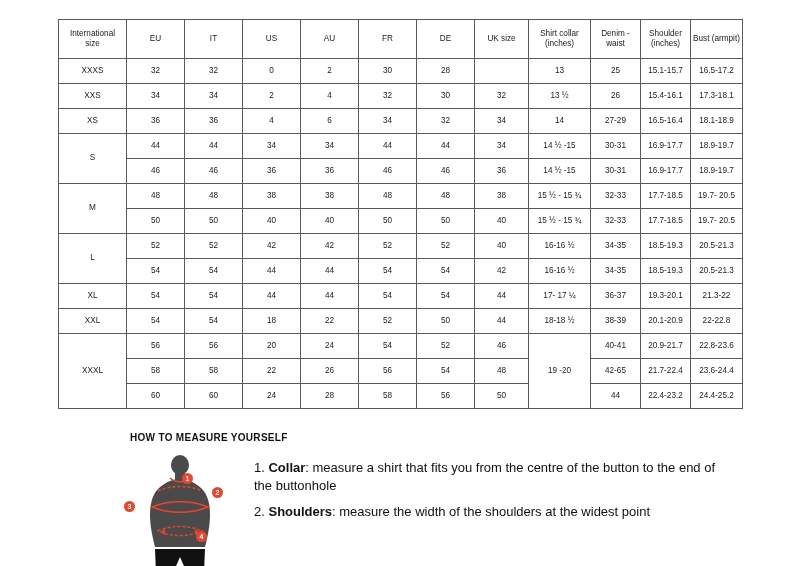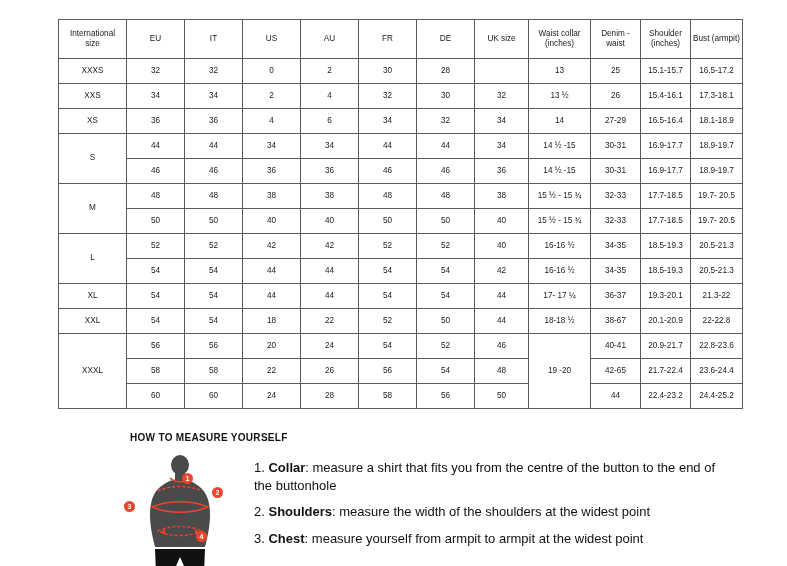--- a/index.html
+++ b/index.html
@@ -132,21 +132,21 @@
     <thead>
       <tr>
         <th class="th-first">International size</th>
         <th>EU</th>
         <th>IT</th>
         <th>US</th>
         <th>AU</th>
         <th>FR</th>
         <th>DE</th>
         <th>UK size</th>
-        <th>Waist collar (inches)</th>
+        <th>Shirt collar (inches)</th>
         <th>Denim - waist</th>
         <th>Shoulder (inches)</th>
         <th>Bust (armpit)</th>
       </tr>
     </thead>
     <tbody>
         <tr>
           <td>XXXS</td>
           <td>32</td>
           <td>32</td>
@@ -286,21 +286,21 @@
         <tr>
           <td>XXL</td>
           <td>54</td>
           <td>54</td>
           <td>18</td>
           <td>22</td>
           <td>52</td>
           <td>50</td>
           <td>44</td>
           <td>18-18 ½</td>
-          <td>38-67</td>
+          <td>38-39</td>
           <td>20.1-20.9</td>
           <td>22-22.8</td>
         </tr>
         <tr>
           <td rowspan="3">XXXL</td>
           <td>56</td>
           <td>56</td>
           <td>20</td>
           <td>24</td>
           <td>54</td>
@@ -369,21 +369,17 @@
       </div>
       <div class="steps">
         <div class="step">
           <span>1.</span>
           <b>Collar</b><span>: measure a shirt that fits you from the centre of the button to the end of the buttonhole</span>
         </div>
         <div class="step">
           <span>2.</span>
           <b>Shoulders</b><span>: measure the width of the shoulders at the widest point</span>
         </div>
-        <div class="step">
-          <span>3.</span>
-          <b>Chest</b><span>: measure yourself from armpit to armpit at the widest point</span>
-        </div>
       </div>
     </div>
   </div>
 
 </div>
 
 </body></html>

